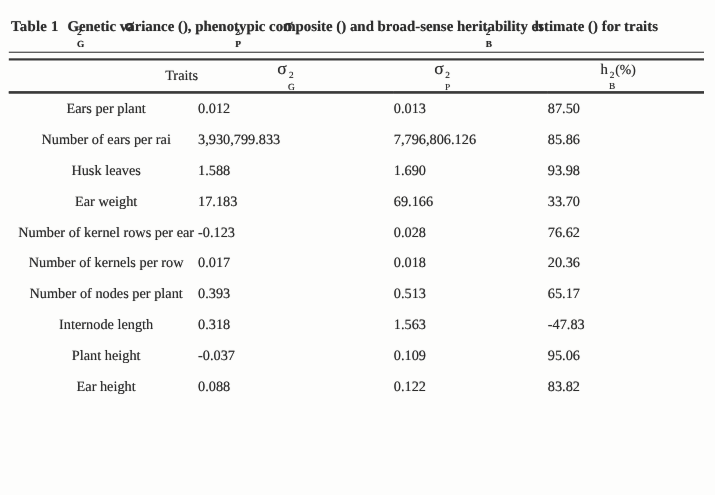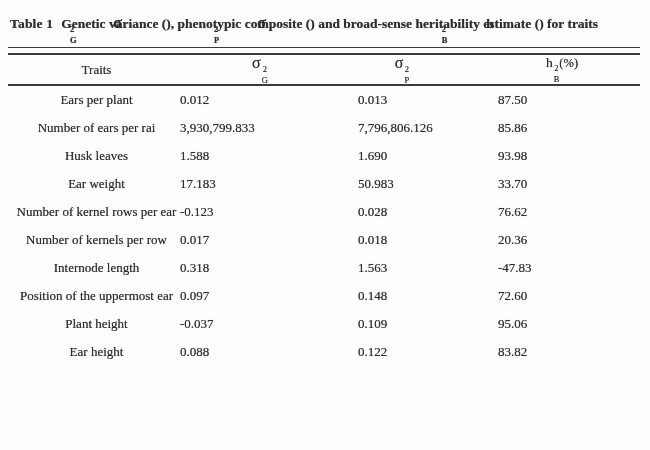--- a/index.html
+++ b/index.html
@@ -47,21 +47,21 @@
   
   table{
     width:632px;margin-left:8px;
     border-collapse:collapse;table-layout:fixed;
     font-size:13px;
   }
   col.c1{width:172px;} col.c2{width:178px;}
   col.c3{width:140px;} col.c4{width:142px;}
   th,td{padding:0;font-weight:normal;vertical-align:middle;}
   thead th{height:26px;border-bottom:2px solid #3a3a3a;}
-  th.traits{text-align:center;padding-left:5px;}
+  th.traits{text-align:right;padding-left:5px;}
   th.center{text-align:center;}
   th.hdr-g{padding-right:18px;}
   th.hdr-p{padding-right:52px;}
   th.hdr-h{padding-right:14px;font-size:12.5px;}
   tbody td{height:28px;}
   td.trait{text-align:center;padding-left:5px;}
   td.num{text-align:left;padding-right:8px;}
 </style>
 </head>
 <body>
@@ -133,52 +133,52 @@
   <tr>
     <td class="trait">Husk leaves</td>
     <td class="num">1.588</td>
     <td class="num">1.690</td>
     <td class="num">93.98</td>
   </tr>
 
   <tr>
     <td class="trait">Ear weight</td>
     <td class="num">17.183</td>
-    <td class="num">50.983</td>
+    <td class="num">69.166</td>
     <td class="num">33.70</td>
   </tr>
 
   <tr>
     <td class="trait">Number of kernel rows per ear</td>
     <td class="num">-0.123</td>
     <td class="num">0.028</td>
     <td class="num">76.62</td>
   </tr>
 
   <tr>
     <td class="trait">Number of kernels per row</td>
     <td class="num">0.017</td>
     <td class="num">0.018</td>
     <td class="num">20.36</td>
   </tr>
 
+  <tr>
+    <td class="trait">Number of nodes per plant</td>
+    <td class="num">0.393</td>
+    <td class="num">0.513</td>
+    <td class="num">65.17</td>
+  </tr>
 
   <tr>
     <td class="trait">Internode length</td>
     <td class="num">0.318</td>
     <td class="num">1.563</td>
     <td class="num">-47.83</td>
   </tr>
 
-  <tr>
-    <td class="trait">Position of the uppermost ear</td>
-    <td class="num">0.097</td>
-    <td class="num">0.148</td>
-    <td class="num">72.60</td>
-  </tr>
 
   <tr>
     <td class="trait">Plant height</td>
     <td class="num">-0.037</td>
     <td class="num">0.109</td>
     <td class="num">95.06</td>
   </tr>
 
   <tr>
     <td class="trait">Ear height</td>

